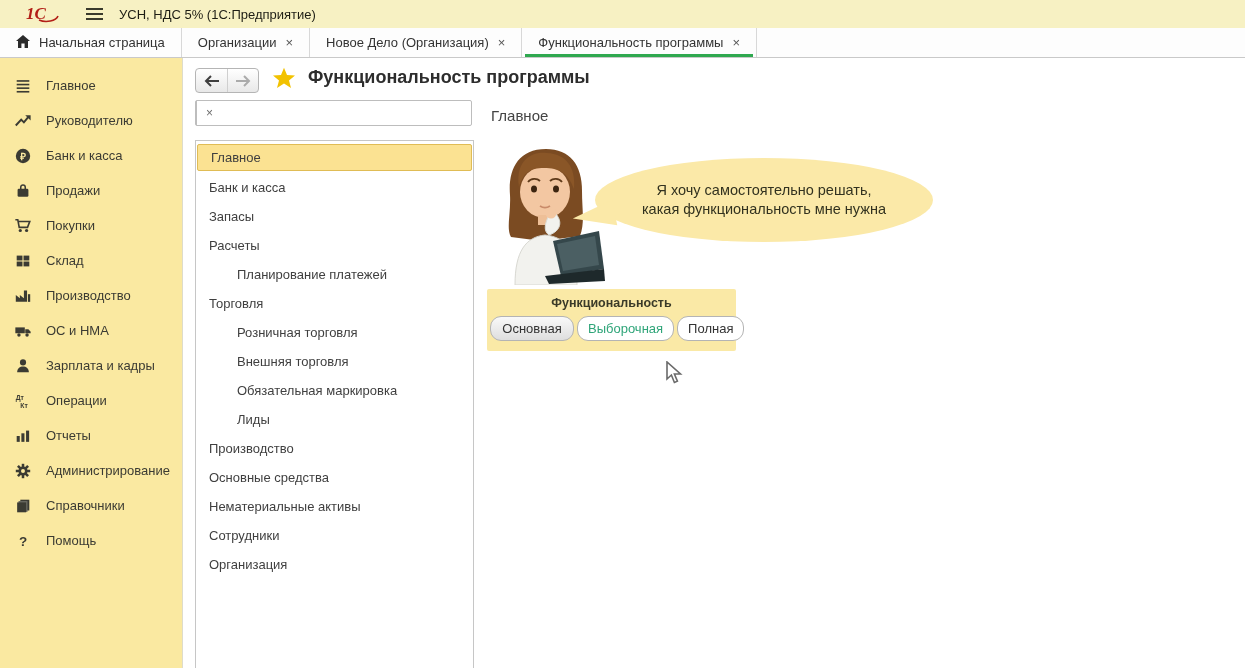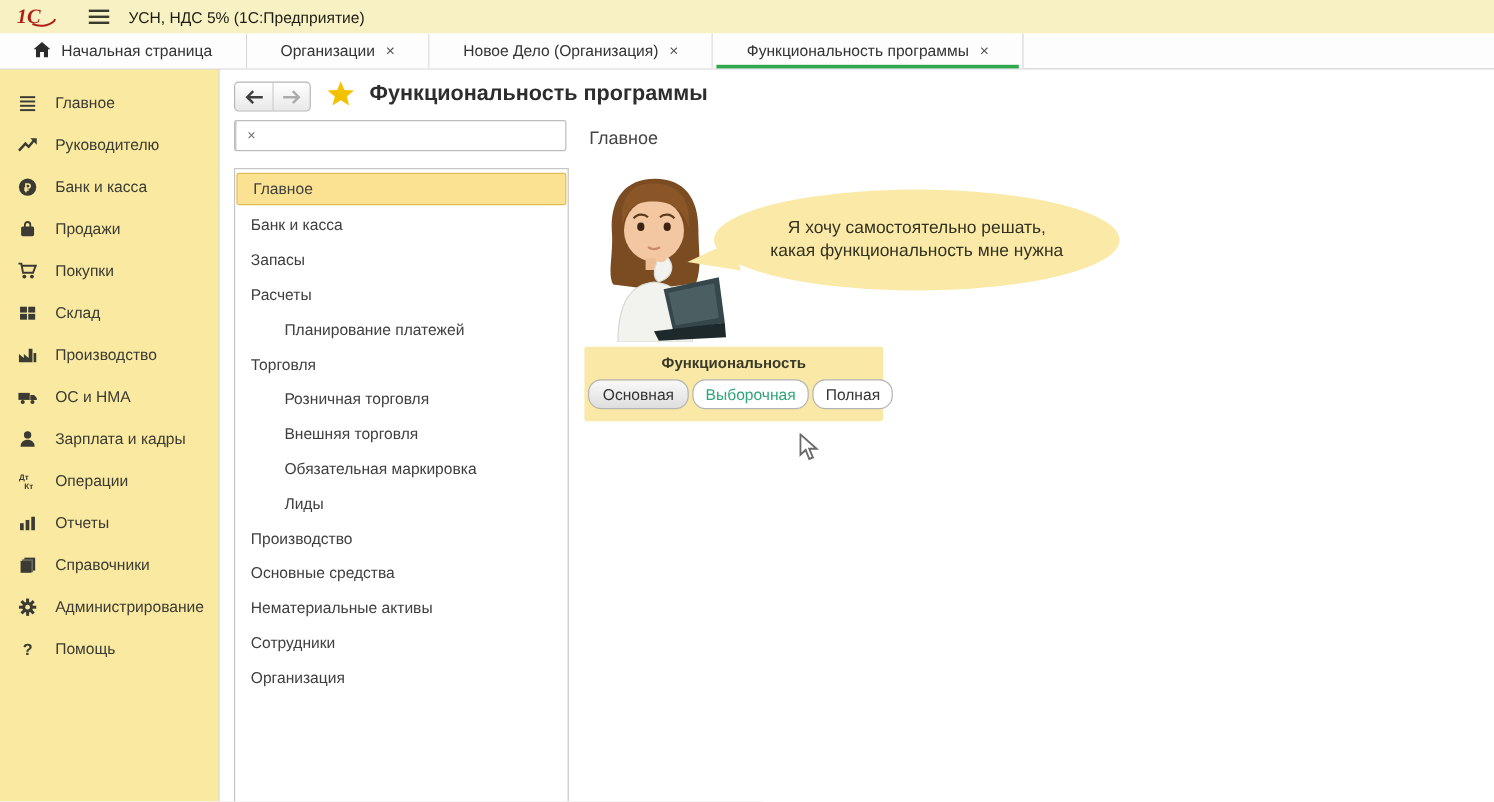--- a/index.html
+++ b/index.html
@@ -2,28 +2,28 @@
 <html><head>
 <meta charset="utf-8">
 <style>
   * { margin:0; padding:0; box-sizing:border-box; }
   html,body { background:#e9e9e9; }
   body { font-family:"Liberation Sans", sans-serif; }
   .screen { position:relative; width:1245px; height:668px; background:#fff; overflow:hidden; }
 
   
   .topbar { position:absolute; top:0; left:0; right:0; height:28px; background:#f7f1c3; display:flex; align-items:center; }
-  .logo { margin-left:14px; display:flex; align-items:flex-end; }
+  .logo { margin-left:26px; display:flex; align-items:flex-end; }
   .burger { margin-left:24px; display:flex; flex-direction:column; gap:3px; cursor:pointer; }
   .burger span { display:block; width:17px; height:2px; background:#3a3a2c; }
   .win-title { margin-left:16px; font-size:13px; color:#1d1d14; }
 
   
   .tabbar { position:absolute; top:28px; left:0; right:0; height:30px; background:#fdfdfd; border-bottom:1px solid #c9c9c9; display:flex; }
-  .tab { position:relative; display:flex; align-items:center; gap:9px; padding:0 28px; font-size:13px; color:#333; border-right:1px solid #d8d8d8; background:#fdfdfd; cursor:pointer; white-space:nowrap; }
+  .tab { position:relative; display:flex; align-items:center; gap:9px; padding:0 16px; font-size:13px; color:#333; border-right:1px solid #d8d8d8; background:#fdfdfd; cursor:pointer; white-space:nowrap; }
   .tab .close-x { font-size:13px; color:#555; line-height:1; cursor:pointer; }
   .tab.active::after { content:""; position:absolute; left:3px; right:3px; bottom:0; height:3px; background:#2fa84f; }
 
   
   .sidebar { position:absolute; top:58px; left:0; width:183px; bottom:0; background:#fae9a1; border-right:1px solid #dedccb; padding-top:10px; }
   .side-item { height:35px; display:flex; align-items:center; padding-left:13px; gap:13px; font-size:13px; color:#3b3b33; cursor:pointer; }
   .side-item .ico { width:20px; height:20px; display:flex; align-items:center; justify-content:center; flex:none; }
 
   
   .main { position:absolute; top:58px; left:184px; right:0; bottom:0; background:#fff; }
@@ -211,45 +211,45 @@
       <span class="ico">
         <svg width="18" height="18" viewBox="0 0 20 20">
             <g fill="#3b3b33">
               <rect x="3" y="10" width="3.4" height="6.5"></rect>
               <rect x="8.2" y="7" width="3.4" height="9.5"></rect>
               <rect x="13.4" y="4" width="3.4" height="12.5"></rect>
             </g>
           </svg>
       </span>
       <span>Отчеты</span>
-    </div>
-    <div class="side-item">
-      <span class="ico">
-        <svg width="18" height="18" viewBox="0 0 20 20">
-            <rect x="7" y="3" width="10" height="12" fill="#3b3b33"></rect>
-            <rect x="5" y="4.5" width="10" height="12" fill="#6b6b62"></rect>
-            <rect x="3.5" y="6" width="10" height="11" fill="#3b3b33"></rect>
-          </svg>
-      </span>
-      <span>Справочники</span>
     </div>
     <div class="side-item">
       <span class="ico">
         <svg width="18" height="18" viewBox="0 0 20 20">
             <g fill="#3b3b33">
               <rect x="8.6" y="2" width="2.8" height="16"></rect>
               <rect x="2" y="8.6" width="16" height="2.8"></rect>
               <rect x="8.6" y="2" width="2.8" height="16" transform="rotate(45 10 10)"></rect>
               <rect x="8.6" y="2" width="2.8" height="16" transform="rotate(-45 10 10)"></rect>
               <circle cx="10" cy="10" r="5"></circle>
             </g>
             <circle cx="10" cy="10" r="2.2" fill="#fae9a1"></circle>
           </svg>
       </span>
       <span>Администрирование</span>
+    </div>
+    <div class="side-item">
+      <span class="ico">
+        <svg width="18" height="18" viewBox="0 0 20 20">
+            <rect x="7" y="3" width="10" height="12" fill="#3b3b33"></rect>
+            <rect x="5" y="4.5" width="10" height="12" fill="#6b6b62"></rect>
+            <rect x="3.5" y="6" width="10" height="11" fill="#3b3b33"></rect>
+          </svg>
+      </span>
+      <span>Справочники</span>
     </div>
     <div class="side-item">
       <span class="ico">
         <svg width="18" height="18" viewBox="0 0 20 20">
             <text x="10" y="15.5" text-anchor="middle" font-family="Liberation Sans, sans-serif" font-size="15" font-weight="bold" fill="#3b3b33">?</text>
           </svg>
       </span>
       <span>Помощь</span>
     </div>
   </div>

